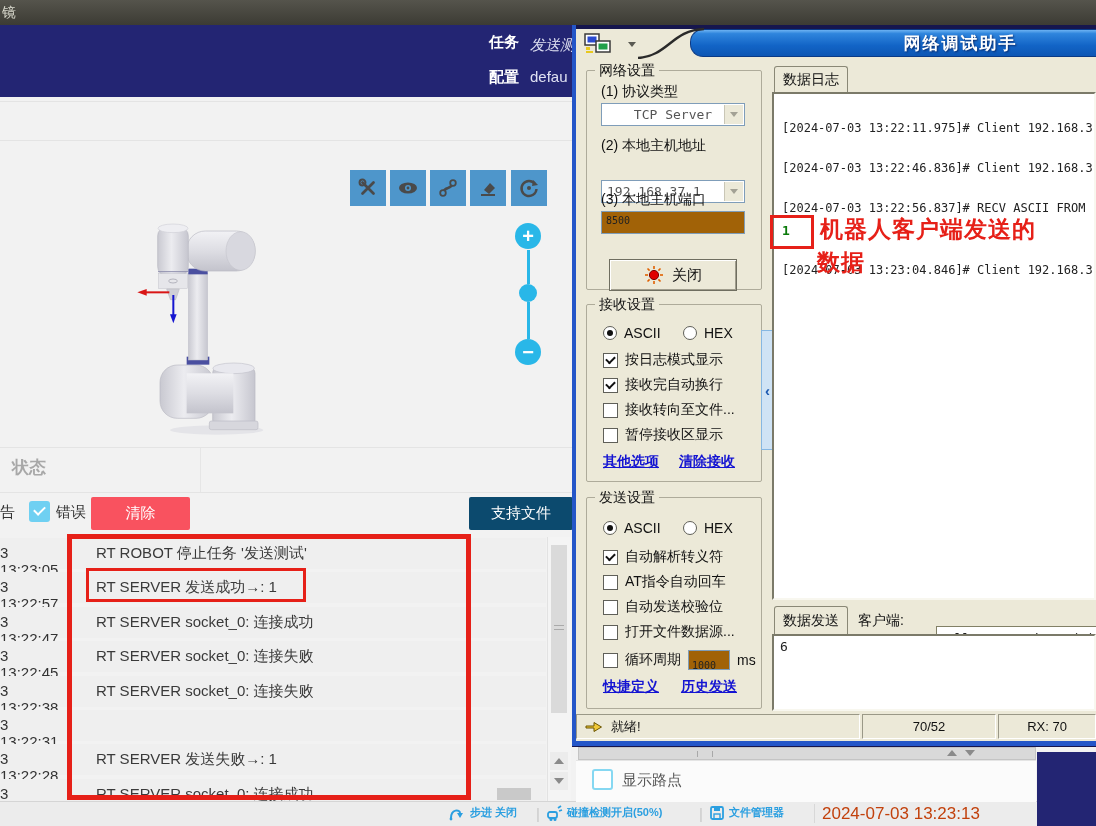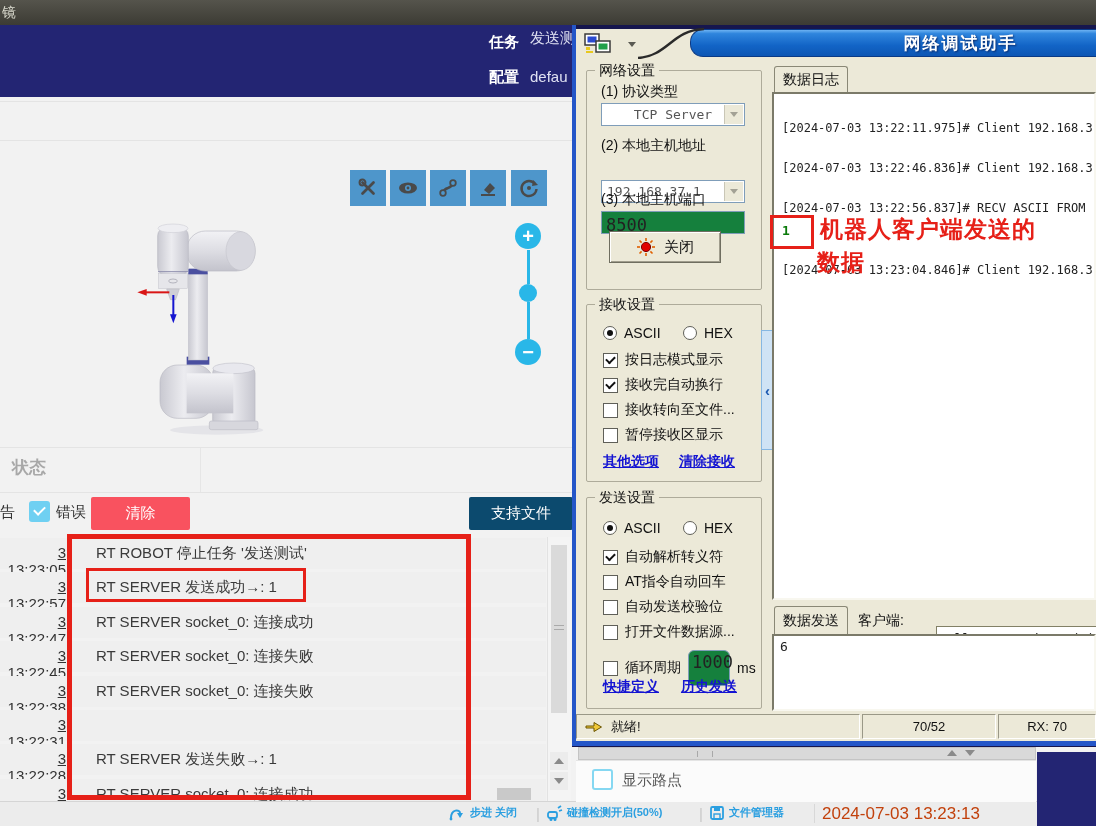--- a/index.html
+++ b/index.html
@@ -21,42 +21,42 @@
   .zdot{width:18px;height:18px;border-radius:50%;background:#29b7e8;}
 
   .statustab{color:#a8a8a8;font-size:17px;font-weight:bold;}
   .bluecheck{width:21px;height:21px;background:#6fd0f2;border-radius:3px;position:relative;}
   .bluecheck::after{content:'';position:absolute;left:5px;top:5px;width:9px;height:5px;border-left:2px solid #fff;border-bottom:2px solid #fff;transform:rotate(-45deg);}
   .redbtn{background:#f9525f;color:#fff;font-size:15px;border-radius:2px;display:flex;align-items:center;justify-content:center;}
   .bluebtn{background:#0c4a6e;color:#fff;font-size:15px;border-radius:2px;display:flex;align-items:center;justify-content:center;}
 
   #robot-log-rows{left:0;top:536px;width:546px;height:265px;overflow:hidden;}
   .lrow{position:absolute;left:0;width:546px;height:31px;background:#efefef;}
-  .ltime{position:absolute;left:0;top:6px;width:66px;text-align:right;font-size:15px;color:#333;text-decoration:underline;}
+  .ltime{position:absolute;left:0;top:6px;width:66px;font-size:15px;color:#333;}
   .lmsg{position:absolute;left:96px;top:6px;font-size:15px;color:#3a3a3a;white-space:nowrap;}
   .row-redbox{position:absolute;left:86px;top:-4px;width:220px;height:34px;border:3px solid #e62018;box-sizing:border-box;}
   .redframe{border:5px solid #e62018;box-sizing:border-box;}
 
   .sbar-txt{color:#2b9fe0;font-size:11px;font-weight:bold;white-space:nowrap;}
   .sbar-sep{color:#c9c9c9;font-size:15px;}
   .graythumb{background:#dadada;}
 
   
   .beige{background:#ece9d8;}
   .wtitle{color:#fff;font-size:17px;font-weight:bold;text-shadow:1px 1px 2px #0a2a6a;letter-spacing:2px;}
   .titlepill{background:linear-gradient(180deg,#6cb2f2 0%,#2f85dd 14%,#1264c6 60%,#0d56b4 100%);
              border:1px solid #0a3a86;border-right:none;border-radius:13px 0 0 13px;box-sizing:border-box;}
   .xp-group{border:1px solid #aeab9a;border-radius:2px;box-sizing:border-box;}
   .gtitle{position:absolute;top:-9px;left:8px;background:#ece9d8;padding:0 4px;font-size:14px;color:#111;}
   .xp-label{font-size:14px;color:#111;white-space:nowrap;}
   .xp-combo{background:#fff;border:1px solid #7f9db9;box-sizing:border-box;position:relative;font-size:13px;color:#222;
             font-family:"DejaVu Sans Mono","Liberation Mono",monospace;}
   .combo-btn{position:absolute;right:1px;top:1px;bottom:1px;width:18px;background:#ece9d8;border-left:1px solid #c9c6b6;display:flex;align-items:center;justify-content:center;}
   .caret{width:0;height:0;border-left:4px solid transparent;border-right:4px solid transparent;border-top:5px solid #5a5a52;}
-  .xp-input{background:#15803d;border:1px solid #7f9db9;box-sizing:border-box;font-size:17px;color:#222;
+  .xp-input{background:#a16207;border:1px solid #7f9db9;box-sizing:border-box;font-size:10px;color:#222;
             font-family:"DejaVu Sans Mono","Liberation Mono",monospace;padding:3px 4px;}
   .xp-btn{background:#ece9d8;border:1px solid #6f6e60;box-shadow:inset 1px 1px 0 #fff,inset -1px -1px 0 #a09d8d;
           display:flex;align-items:center;justify-content:center;gap:8px;font-size:15px;color:#111;box-sizing:border-box;}
   .xp-radio{width:12px;height:12px;border-radius:50%;border:1px solid #5f5f58;background:#fff;position:relative;display:inline-block;}
   .xp-radio.on::after{content:'';position:absolute;left:3px;top:3px;width:6px;height:6px;border-radius:50%;background:#111;}
   .xp-check{width:13px;height:13px;border:1px solid #5f5f58;background:#fff;position:relative;display:inline-block;flex:none;}
   .xp-check.on::after{content:'';position:absolute;left:2px;top:2px;width:7px;height:4px;border-left:2px solid #111;border-bottom:2px solid #111;transform:rotate(-45deg);}
   .opt{display:flex;align-items:center;gap:7px;position:absolute;left:16px;font-size:14px;color:#111;white-space:nowrap;}
   .xp-link{color:#1414d2;font-size:14px;font-weight:bold;text-decoration:underline;white-space:nowrap;}
   .xp-tab{background:#ece9d8;border:1px solid #8a8876;border-bottom:none;border-radius:3px 3px 0 0;
@@ -73,21 +73,21 @@
 </head>
 <body>
 
 <div id="stage">
 
   <div class="abs topbar">
     <span>镜</span>
   </div>
   <div class="abs navhead"></div>
   <span class="abs navlbl" style="left:489px;top:33px;">任务</span>
-  <span class="abs navval" style="left:530px;top:29px;">发送测</span>
+  <span class="abs navval" style="left:530px;top:36px;font-style:italic;">发送测</span>
   <span class="abs navlbl" style="left:489px;top:68px;">配置</span>
   <span class="abs navval" style="left:530px;top:68px;">defau</span>
   <div class="abs hline" style="left:0;top:101px;width:572px;"></div>
   <div class="abs hline" style="left:0;top:140px;width:572px;"></div>
 
   <div class="abs toolbtn" style="left:350px;top:170px;">
     <svg width="22" height="22" viewBox="0 0 24 24">
       <path d="M6 18 L18 6 M6 6 L18 18" stroke="#4a4a4a" stroke-width="3" stroke-linecap="round" fill="none"></path>
       <circle cx="6" cy="6" r="3.2" fill="none" stroke="#4a4a4a" stroke-width="2.2"></circle>
     </svg>
@@ -284,21 +284,21 @@
     </div>
     <span class="xp-label abs" style="left:14px;top:66px;">(2) 本地主机地址</span>
     <div class="xp-combo abs" style="left:14px;top:86px;width:144px;height:23px;line-height:21px;padding-left:5px;color:#555;">
       <span>192.168.37.1</span>
       <div class="combo-btn">
           <div class="caret" style="opacity:.5;"></div>
         </div>
     </div>
     <span class="xp-label abs" style="left:14px;top:120px;">(3) 本地主机端口</span>
     <div class="xp-input abs" style="left:14px;top:140px;width:144px;height:23px;">8500</div>
-    <div class="xp-btn abs" style="left:22px;top:160px;width:112px;height:32px;">
+    <div class="xp-btn abs" style="left:22px;top:188px;width:128px;height:32px;">
       <svg width="20" height="20" viewBox="0 0 20 20">
         <g stroke="#e06000" stroke-width="1.6">
           <line x1="10" y1="1" x2="10" y2="4"></line>
             <line x1="10" y1="16" x2="10" y2="19"></line>
           <line x1="1" y1="10" x2="4" y2="10"></line>
             <line x1="16" y1="10" x2="19" y2="10"></line>
           <line x1="3.5" y1="3.5" x2="5.6" y2="5.6"></line>
             <line x1="14.4" y1="14.4" x2="16.5" y2="16.5"></line>
           <line x1="3.5" y1="16.5" x2="5.6" y2="14.4"></line>
             <line x1="14.4" y1="5.6" x2="16.5" y2="3.5"></line>
@@ -365,21 +365,21 @@
           <span>自动发送校验位</span>
         </div>
         <div class="opt" style="top: 125px;">
           <span class="xp-check"></span>
           <span>打开文件数据源...</span>
         </div>
       </div>
     <div class="opt" style="top:152px;">
       <span class="xp-check"></span>
       <span>循环周期</span>
-      <span class="xp-input" style="width:42px;height:36px;padding:1px 3px;display:inline-block;border-radius:6px;">1000</span>
+      <span class="xp-input" style="width:42px;height:18px;padding:9px 3px;display:inline-block;">1000</span>
       <span>ms</span>
     </div>
     <a class="xp-link abs" style="left:16px;top:180px;">快捷定义</a>
     <a class="xp-link abs" style="left:94px;top:180px;">历史发送</a>
   </div>
 
   <div class="abs" style="left:761px;top:330px;width:11px;height:118px;background:#cfe3f5;border:1px solid #86b7e2;z-index:11;display:flex;align-items:center;justify-content:center;color:#1a58b0;font-size:15px;font-weight:bold;">‹</div>
 
   <div class="abs xp-tab" style="left:774px;top:66px;width:74px;height:27px;z-index:11;">数据日志</div>
   <div class="abs sunkbox" style="left:772px;top:92px;width:324px;height:508px;z-index:11;">

